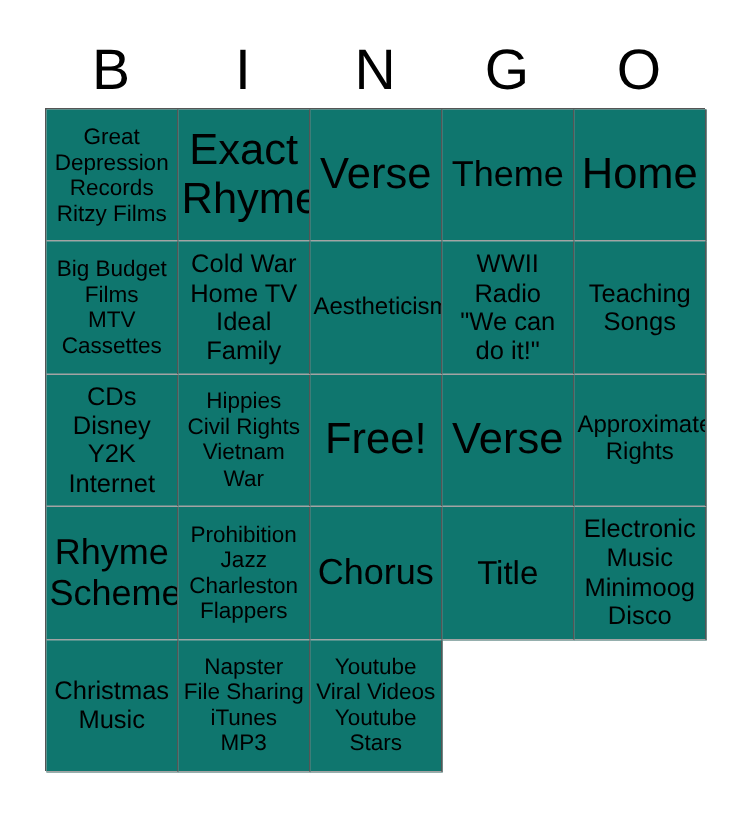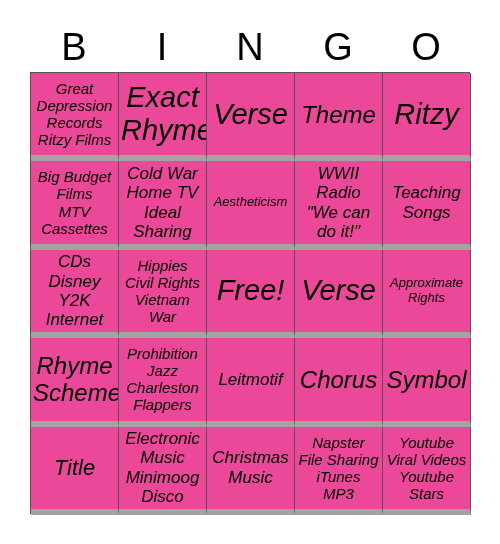--- a/index.html
+++ b/index.html
@@ -48,39 +48,38 @@
     box-sizing: border-box;
     border-top: 1px solid #555555;
     border-left: 1px solid #555555;
     display: grid;
     grid-template-columns: repeat(5, 88px);
     grid-template-rows: repeat(5, 88.4px);
   }
   .cell {
     box-sizing: border-box;
     border-right: 1px solid #555555;
-    border-bottom: 6px solid #a3a3a3;
+    border-bottom: 1px solid #a3a3a3;
     display: flex;
     align-items: center;
     justify-content: center;
     text-align: center;
     padding: 1px 2px;
     overflow: hidden;
-    background: #ec4899;
-    font-style: italic;
+    background: #0f766e;
   }
   .cell .cell-text {
     display: block;
     width: 100%;
     line-height: 1.14;
     white-space: pre-line;
     color: #000000;
   }
   
-  .fs-xs .cell-text { font-size: 13px; text-align: center; }
+  .fs-xs .cell-text { font-size: 16px; text-align: center; }
   .fs-s  .cell-text { font-size: 15px; }
   .fs-m  .cell-text { font-size: 17px; }
   .fs-l  .cell-text { font-size: 24px; }
   .fs-xl .cell-text { font-size: 29px; }
   .fs-xxl .cell-text { font-size: 22px; }
 </style>
 </head>
 <body>
 
 <div id="card">
@@ -105,34 +104,34 @@
         <span class="cell-text">Exact
 Rhyme</span>
       </div>
     <div class="cell fs-xl">
         <span class="cell-text">Verse</span>
       </div>
     <div class="cell fs-l">
         <span class="cell-text">Theme</span>
       </div>
     <div class="cell fs-xl">
-        <span class="cell-text">Ritzy</span>
+        <span class="cell-text">Home</span>
       </div>
 
     <div class="cell fs-s">
         <span class="cell-text">Big Budget
 Films
 MTV
 Cassettes</span>
       </div>
     <div class="cell fs-m">
         <span class="cell-text">Cold War
 Home TV
 Ideal
-Sharing</span>
+Family</span>
       </div>
     <div class="cell fs-xs">
         <span class="cell-text">Aestheticism</span>
       </div>
     <div class="cell fs-m">
         <span class="cell-text">WWII
 Radio
 "We can
 do it!"</span>
       </div>
@@ -167,28 +166,22 @@
     <div class="cell fs-l">
         <span class="cell-text">Rhyme
 Scheme</span>
       </div>
     <div class="cell fs-s">
         <span class="cell-text">Prohibition
 Jazz
 Charleston
 Flappers</span>
       </div>
-    <div class="cell fs-m">
-        <span class="cell-text">Leitmotif</span>
-      </div>
     <div class="cell fs-l">
         <span class="cell-text">Chorus</span>
-      </div>
-    <div class="cell fs-l">
-        <span class="cell-text">Symbol</span>
       </div>
 
     <div class="cell fs-xxl">
         <span class="cell-text">Title</span>
       </div>
     <div class="cell fs-m">
         <span class="cell-text">Electronic
 Music
 Minimoog
 Disco</span>

